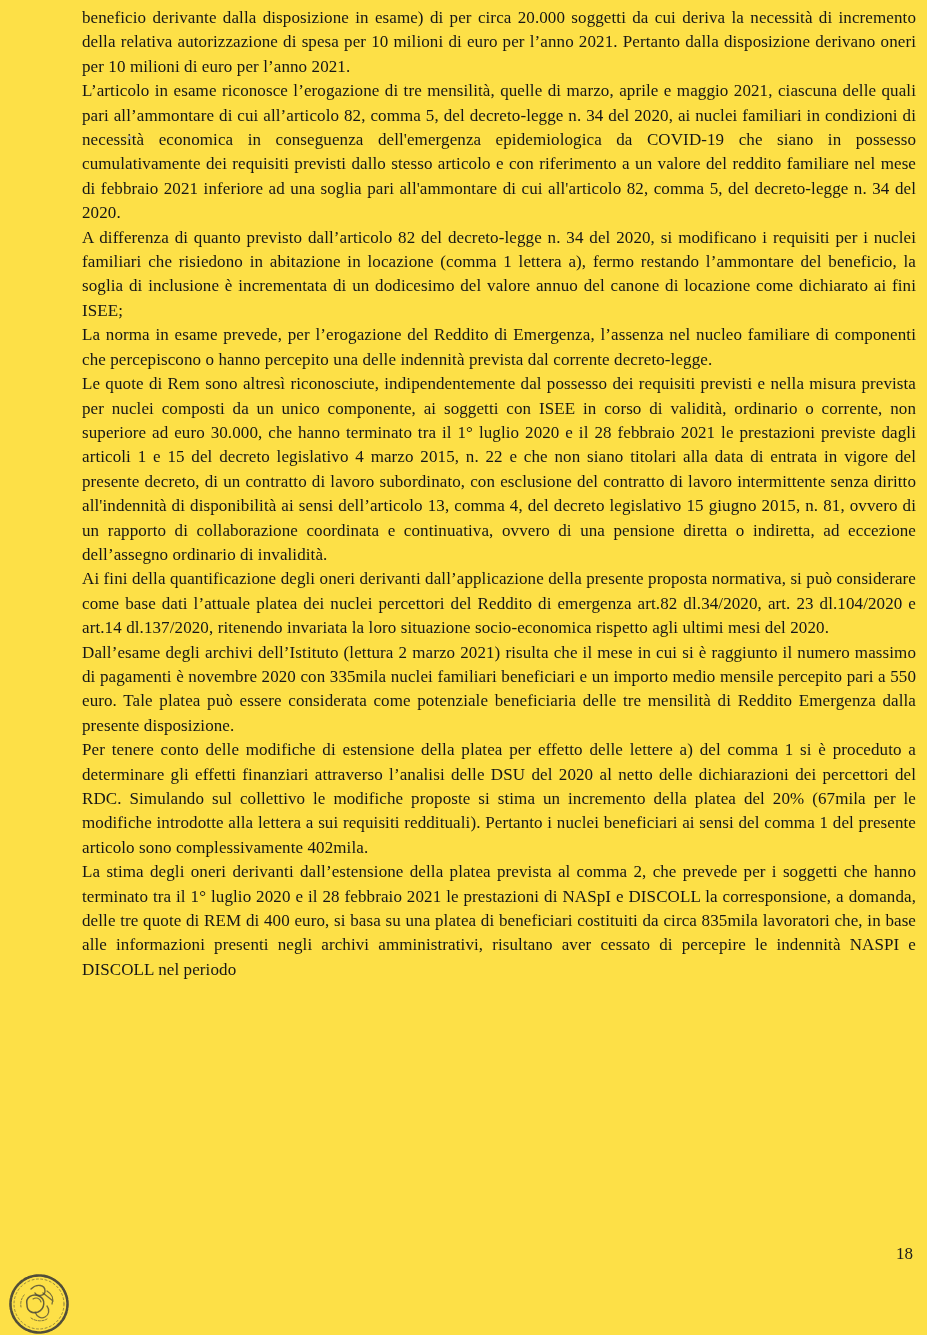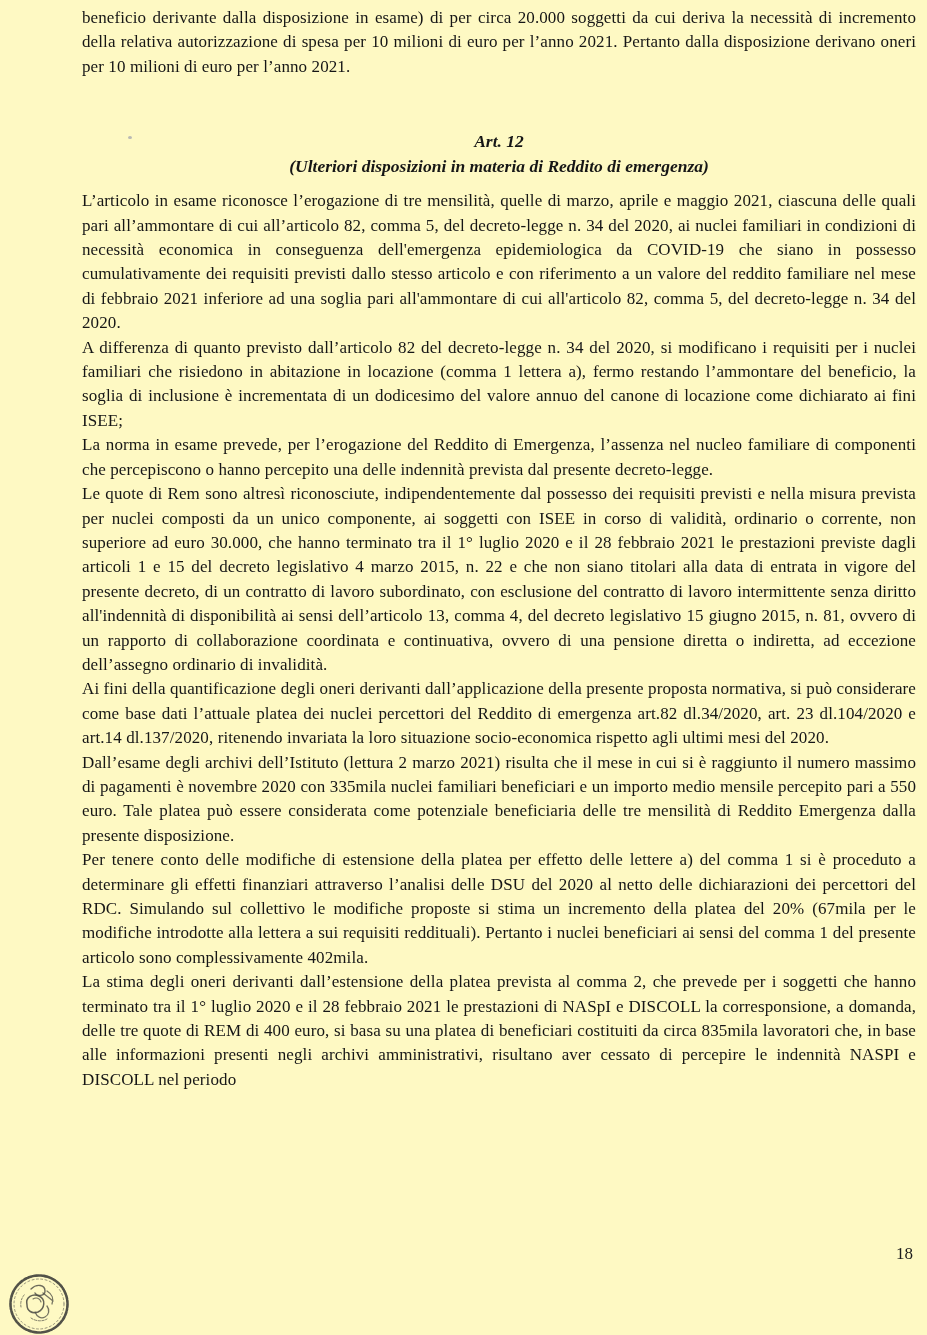--- a/index.html
+++ b/index.html
@@ -6,21 +6,21 @@
   body {
     width: 927px; height: 1335px;
     background: #ffffff;
     position: relative;
     overflow: hidden;
     font-family: "Liberation Serif", serif;
     color: #161616;
   }
   .scan-page {
     position: absolute; inset: 0;
-    background: #fef9c3;
+    background: #fde047;
   }
   .text-column {
     position: absolute;
     left: 82px; top: 6px;
     width: 834px;
   }
   .text-column p {
     margin: 0;
     font-size: 17px;
     line-height: 24.4px;
@@ -66,28 +66,24 @@
 </head>
 <body>
 
 <div class="scan-page">
 
   <div class="text-column">
 
     <p>beneficio derivante dalla disposizione in esame) di per circa 20.000 soggetti da cui deriva la necessità di incremento della relativa autorizzazione di spesa per 10 milioni di euro per l’anno 2021. Pertanto dalla disposizione derivano oneri per 10 milioni di euro per l’anno 2021.</p>
 
 
-    <div class="article-heading">
-      <div class="art-number">Art. 12</div>
-      <div class="art-title">(Ulteriori disposizioni in materia di Reddito di emergenza)</div>
-    </div>
 
     <p>L’articolo in esame riconosce l’erogazione di tre mensilità, quelle di marzo, aprile e maggio 2021, ciascuna delle quali pari all’ammontare di cui all’articolo 82, comma 5, del decreto-legge n. 34 del 2020, ai nuclei familiari in condizioni di necessità economica in conseguenza dell'emergenza epidemiologica da COVID-19 che siano in possesso cumulativamente dei requisiti previsti dallo stesso articolo e con riferimento a un valore del reddito familiare nel mese di febbraio 2021 inferiore ad una soglia pari all'ammontare di cui all'articolo 82, comma 5, del decreto-legge n. 34 del 2020.</p>
     <p>A differenza di quanto previsto dall’articolo 82 del decreto-legge n. 34 del 2020, si modificano i requisiti per i nuclei familiari che risiedono in abitazione in locazione (comma 1 lettera a), fermo restando l’ammontare del beneficio, la soglia di inclusione è incrementata di un dodicesimo del valore annuo del canone di locazione come dichiarato ai fini ISEE;</p>
-    <p>La norma in esame prevede, per l’erogazione del Reddito di Emergenza, l’assenza nel nucleo familiare di componenti che percepiscono o hanno percepito una delle indennità prevista dal presente decreto-legge.</p>
+    <p>La norma in esame prevede, per l’erogazione del Reddito di Emergenza, l’assenza nel nucleo familiare di componenti che percepiscono o hanno percepito una delle indennità prevista dal corrente decreto-legge.</p>
     <p>Le quote di Rem sono altresì riconosciute, indipendentemente dal possesso dei requisiti previsti e nella misura prevista per nuclei composti da un unico componente, ai soggetti con ISEE in corso di validità, ordinario o corrente, non superiore ad euro 30.000, che hanno terminato tra il 1° luglio 2020 e il 28 febbraio 2021 le prestazioni previste dagli articoli 1 e 15 del decreto legislativo 4 marzo 2015, n. 22 e che non siano titolari alla data di entrata in vigore del presente decreto, di un contratto di lavoro subordinato, con esclusione del contratto di lavoro intermittente senza diritto all'indennità di disponibilità ai sensi dell’articolo 13, comma 4, del decreto legislativo 15 giugno 2015, n. 81, ovvero di un rapporto di collaborazione coordinata e continuativa, ovvero di una pensione diretta o indiretta, ad eccezione dell’assegno ordinario di invalidità.</p>
     <p>Ai fini della quantificazione degli oneri derivanti dall’applicazione della presente proposta normativa, si può considerare come base dati l’attuale platea dei nuclei percettori del Reddito di emergenza art.82 dl.34/2020, art. 23 dl.104/2020 e art.14 dl.137/2020, ritenendo invariata la loro situazione socio-economica rispetto agli ultimi mesi del 2020.</p>
     <p>Dall’esame degli archivi dell’Istituto (lettura 2 marzo 2021) risulta che il mese in cui si è raggiunto il numero massimo di pagamenti è novembre 2020 con 335mila nuclei familiari beneficiari e un importo medio mensile percepito pari a 550 euro. Tale platea può essere considerata come potenziale beneficiaria delle tre mensilità di Reddito Emergenza dalla presente disposizione.</p>
     <p>Per tenere conto delle modifiche di estensione della platea per effetto delle lettere a) del comma 1 si è proceduto a determinare gli effetti finanziari attraverso l’analisi delle DSU del 2020 al netto delle dichiarazioni dei percettori del RDC. Simulando sul collettivo le modifiche proposte si stima un incremento della platea del 20% (67mila per le modifiche introdotte alla lettera a sui requisiti reddituali). Pertanto i nuclei beneficiari ai sensi del comma 1 del presente articolo sono complessivamente 402mila.</p>
     <p>La stima degli oneri derivanti dall’estensione della platea prevista al comma 2, che prevede per i soggetti che hanno terminato tra il 1° luglio 2020 e il 28 febbraio 2021 le prestazioni di NASpI e DISCOLL la corresponsione, a domanda, delle tre quote di REM di 400 euro, si basa su una platea di beneficiari costituiti da circa 835mila lavoratori che, in base alle informazioni presenti negli archivi amministrativi, risultano aver cessato di percepire le indennità NASPI e DISCOLL nel periodo</p>
 
   </div>
 
   <div class="page-number">18</div>
 

